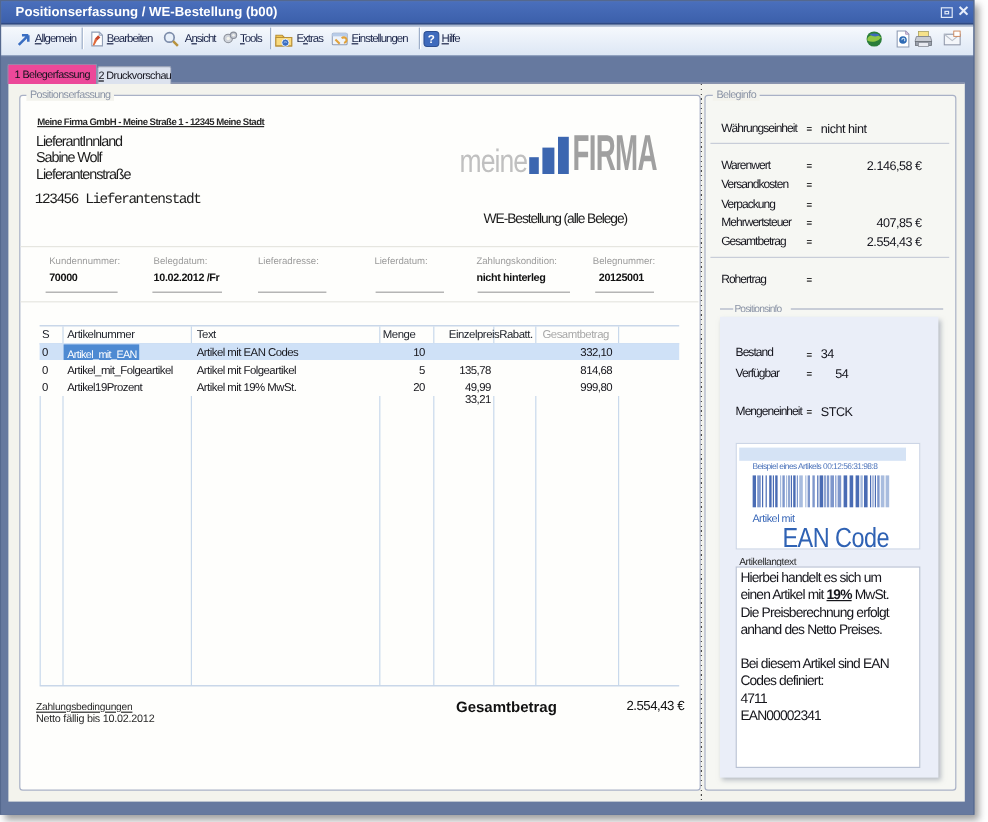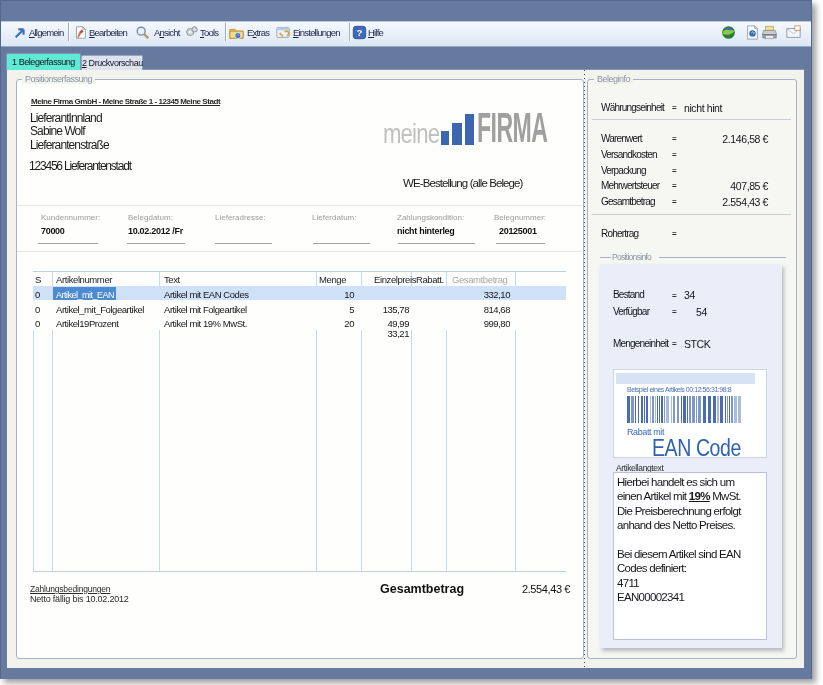--- a/index.html
+++ b/index.html
@@ -14,21 +14,21 @@
   #btn-max { position:absolute; left:783px; top:5px; width:10px; height:9px; border:1px solid #dfe8f8; }
   #btn-max i { position:absolute; left:2px; top:2px; width:4px; height:3px; border:1px solid #dfe8f8; display:block; }
   #btn-x { position:absolute; left:797px; top:1px; font-size:12px; font-weight:bold; color:#e8eefb; }
   #toolbar { position:absolute; left:0; top:20px; width:810px; height:26px;
       background:linear-gradient(#f6f9fd,#dde7f5);
       border-bottom:1px solid #96a7c4; border-top:1px solid #b9c6dc; }
   .tbtext { position:absolute; top:7px; font-size:9.5px; color:#1a2448; letter-spacing:-0.8px; white-space:nowrap; }
   .tbsep { position:absolute; top:3px; width:1px; height:18px; background:#9daec9; box-shadow:1px 0 0 #ffffff; }
   .tbicon { position:absolute; top:5px; width:15px; height:15px; }
   #main { position:absolute; left:0; top:46px; width:810px; height:632px; background:#66799f; }
-  #tab1 { position:absolute; white-space:nowrap; left:6px; top:53px; width:75px; height:17px; background:#5eead4;
+  #tab1 { position:absolute; white-space:nowrap; left:6px; top:53px; width:75px; height:17px; background:#ec4899;
       border:1px solid #8a93ad; border-bottom:none; border-radius:2px 2px 0 0;
       font-size:9px; letter-spacing:-0.45px; color:#12121c; text-align:center; line-height:16px; z-index:5; }
   #tab2 { position:absolute; white-space:nowrap; left:81px; top:55px; width:62px; height:15px; background:#dce2ee;
       border:1px solid #9aa3b8; border-bottom:none; border-radius:2px 2px 0 0;
       font-size:9px; letter-spacing:-0.45px; color:#12121c; text-align:center; line-height:14px; z-index:5; }
   #page { position:absolute; left:7px; top:69px; width:797px; height:599px; background:#f3f3ed;
       border-top:1px solid #8a93ad; z-index:4; }
   #gb1 { position:absolute; left:16px; top:79px; width:568px; height:580px;
       border:1px solid #a9b1c6; border-radius:3px; background:#fefefc; z-index:6; }
   #gb1label { position:absolute; left:22px; top:73.5px; font-size:9px; letter-spacing:-0.5px; color:#8b94a6; background:#f3f3ed; padding:0 3px; z-index:7; }
@@ -46,20 +46,27 @@
   .ghead { font-size:9.5px; color:#20242c; letter-spacing:-0.4px; position:absolute; z-index:9; white-space:nowrap; }
   .gcell { font-size:9.5px; color:#16161c; letter-spacing:-0.45px; position:absolute; z-index:9; white-space:nowrap; }
   .num { text-align:right; }
   .blab { font-size:10px; color:#14141c; letter-spacing:-0.8px; position:absolute; z-index:8; white-space:nowrap; }
   .beq { font-size:8px; color:#333; font-weight:bold; position:absolute; z-index:8; }
   .bval { font-size:10.5px; color:#14141c; letter-spacing:-0.4px; position:absolute; z-index:8; }
 </style>
 </head>
 <body>
 <div id="win">
+  <div id="titlebar">
+    <div id="titletext">Positionserfassung / WE-Bestellung (b00)</div>
+    <div id="btn-max">
+        <i></i>
+      </div>
+    <div id="btn-x">✕</div>
+  </div>
   <div id="toolbar"></div>
   <div id="main"></div>
 </div>
 
 <div class="doc" style="left:0;top:20px;width:812px;height:26px;z-index:10;padding-left:26px;">
   <svg class="tbicon" style="position:absolute;left:13px;" viewBox="0 0 17 17">
       <path d="M3 14 L12 5 M12 5 L12 11 M12 5 L6 5" stroke="#3a6ec2" stroke-width="2.4" fill="none"></path>
     </svg>
   <div class="tbtext" style="left:29px;"><u>A</u>llgemein</div>
   <div class="tbsep" style="left:68px;"></div>
@@ -133,21 +140,21 @@
 <div id="gb1"></div>
 <div id="gb1label">Positionserfassung</div>
 <div id="splitter"></div>
 <div id="gb2"></div>
 <div id="gb2label">Beleginfo</div>
 
 <div class="doc" style="left:31px;top:97px;font-size:8px;font-weight:bold;color:#2a2a2a;letter-spacing:-0.45px;"><u>Meine Firma GmbH - Meine Straße 1 - 12345 Meine Stadt</u></div>
 <div class="doc addr" style="left:30px;top:110.5px;">LieferantInnland</div>
 <div class="doc addr" style="left:30px;top:124px;">Sabine Wolf</div>
 <div class="doc addr" style="left:30px;top:137.5px;">Lieferantenstraße</div>
-<div class="doc addr" style="left:29px;top:159px;letter-spacing:-1.2px;">123456 Lieferantenstadt</div>
+<div class="doc addr" style="left:29px;top:159px;letter-spacing:-1.2px;font-family:Liberation Mono, monospace;">123456 Lieferantenstadt</div>
 
 <div class="doc" style="left:383px;top:119px;font-size:27px;color:#c0c0c0;letter-spacing:-1px;transform:scaleX(0.82);transform-origin:left top;">meine</div>
 <div class="doc" style="left:441px;top:131px;width:8px;height:14px;background:#3c66b0;"></div>
 <div class="doc" style="left:452px;top:123px;width:10px;height:22px;background:#3c66b0;"></div>
 <div class="doc" style="left:465px;top:114px;width:9px;height:31px;background:#3c66b0;"></div>
 <div class="doc" style="left:477px;top:104px;font-size:42px;font-weight:bold;color:#a0a0a0;letter-spacing:-1px;transform:scaleX(0.55);transform-origin:left top;">FIRMA</div>
 <div class="doc" style="left:403px;top:177px;font-size:11.5px;color:#1c1c1c;letter-spacing:-0.9px;">WE-Bestellung (alle Belege)</div>
 
 <div class="doc" style="left:17px;top:205px;width:565px;height:1px;background:#e6e6e0;"></div>
 <div class="doc" style="left:17px;top:251px;width:565px;height:1px;background:#e6e6e0;"></div>
@@ -295,18 +302,18 @@
     <rect x="86" y="0" width="3" height="27" fill="#4a6cb4"></rect>
     <rect x="90" y="0" width="2" height="27" fill="#a8bcde"></rect>
     <rect x="93" y="0" width="3" height="27" fill="#4a6cb4"></rect>
     <rect x="98" y="0" width="1" height="27" fill="#4a6cb4"></rect>
     <rect x="100" y="0" width="1" height="27" fill="#7e97cc"></rect>
     <rect x="102" y="0" width="1" height="27" fill="#4a6cb4"></rect>
     <rect x="104" y="0" width="2" height="27" fill="#7e97cc"></rect>
     <rect x="107" y="0" width="3" height="27" fill="#a8bcde"></rect>
     <rect x="111" y="0" width="3" height="27" fill="#a8bcde"></rect>
   </svg>
-<div class="doc" style="left:627px;top:426.5px;font-size:9px;color:#3a68b8;letter-spacing:-0.4px;">Rabatt mit</div>
+<div class="doc" style="left:627px;top:426.5px;font-size:9px;color:#3a68b8;letter-spacing:-0.4px;">Artikel mit</div>
 <div class="doc" style="left:652px;top:435px;font-size:23px;color:#2f62b4;letter-spacing:-0.5px;transform:scaleX(0.85);transform-origin:left top;">EAN Code</div>
 
 <div class="doc" style="left:616px;top:463px;font-size:8.5px;letter-spacing:-0.4px;color:#2a2a2a;">Artikellangtext</div>
 <div class="doc" style="left:613px;top:472px;width:154px;height:168px;background:#ffffff;border:1px solid #b9c2d4;"></div>
 <div class="doc" style="left:617px;top:475px;width:150px;font-size:11.5px;line-height:14.4px;color:#16161c;letter-spacing:-0.7px;">Hierbei handelt es sich um<br>einen Artikel mit <b><u>19%</u></b> MwSt.<br>Die Preisberechnung erfolgt<br>anhand des Netto Preises.<br><br>Bei diesem Artikel sind EAN<br>Codes definiert:<br>4711<br>EAN00002341</div>
 
 </body></html>

